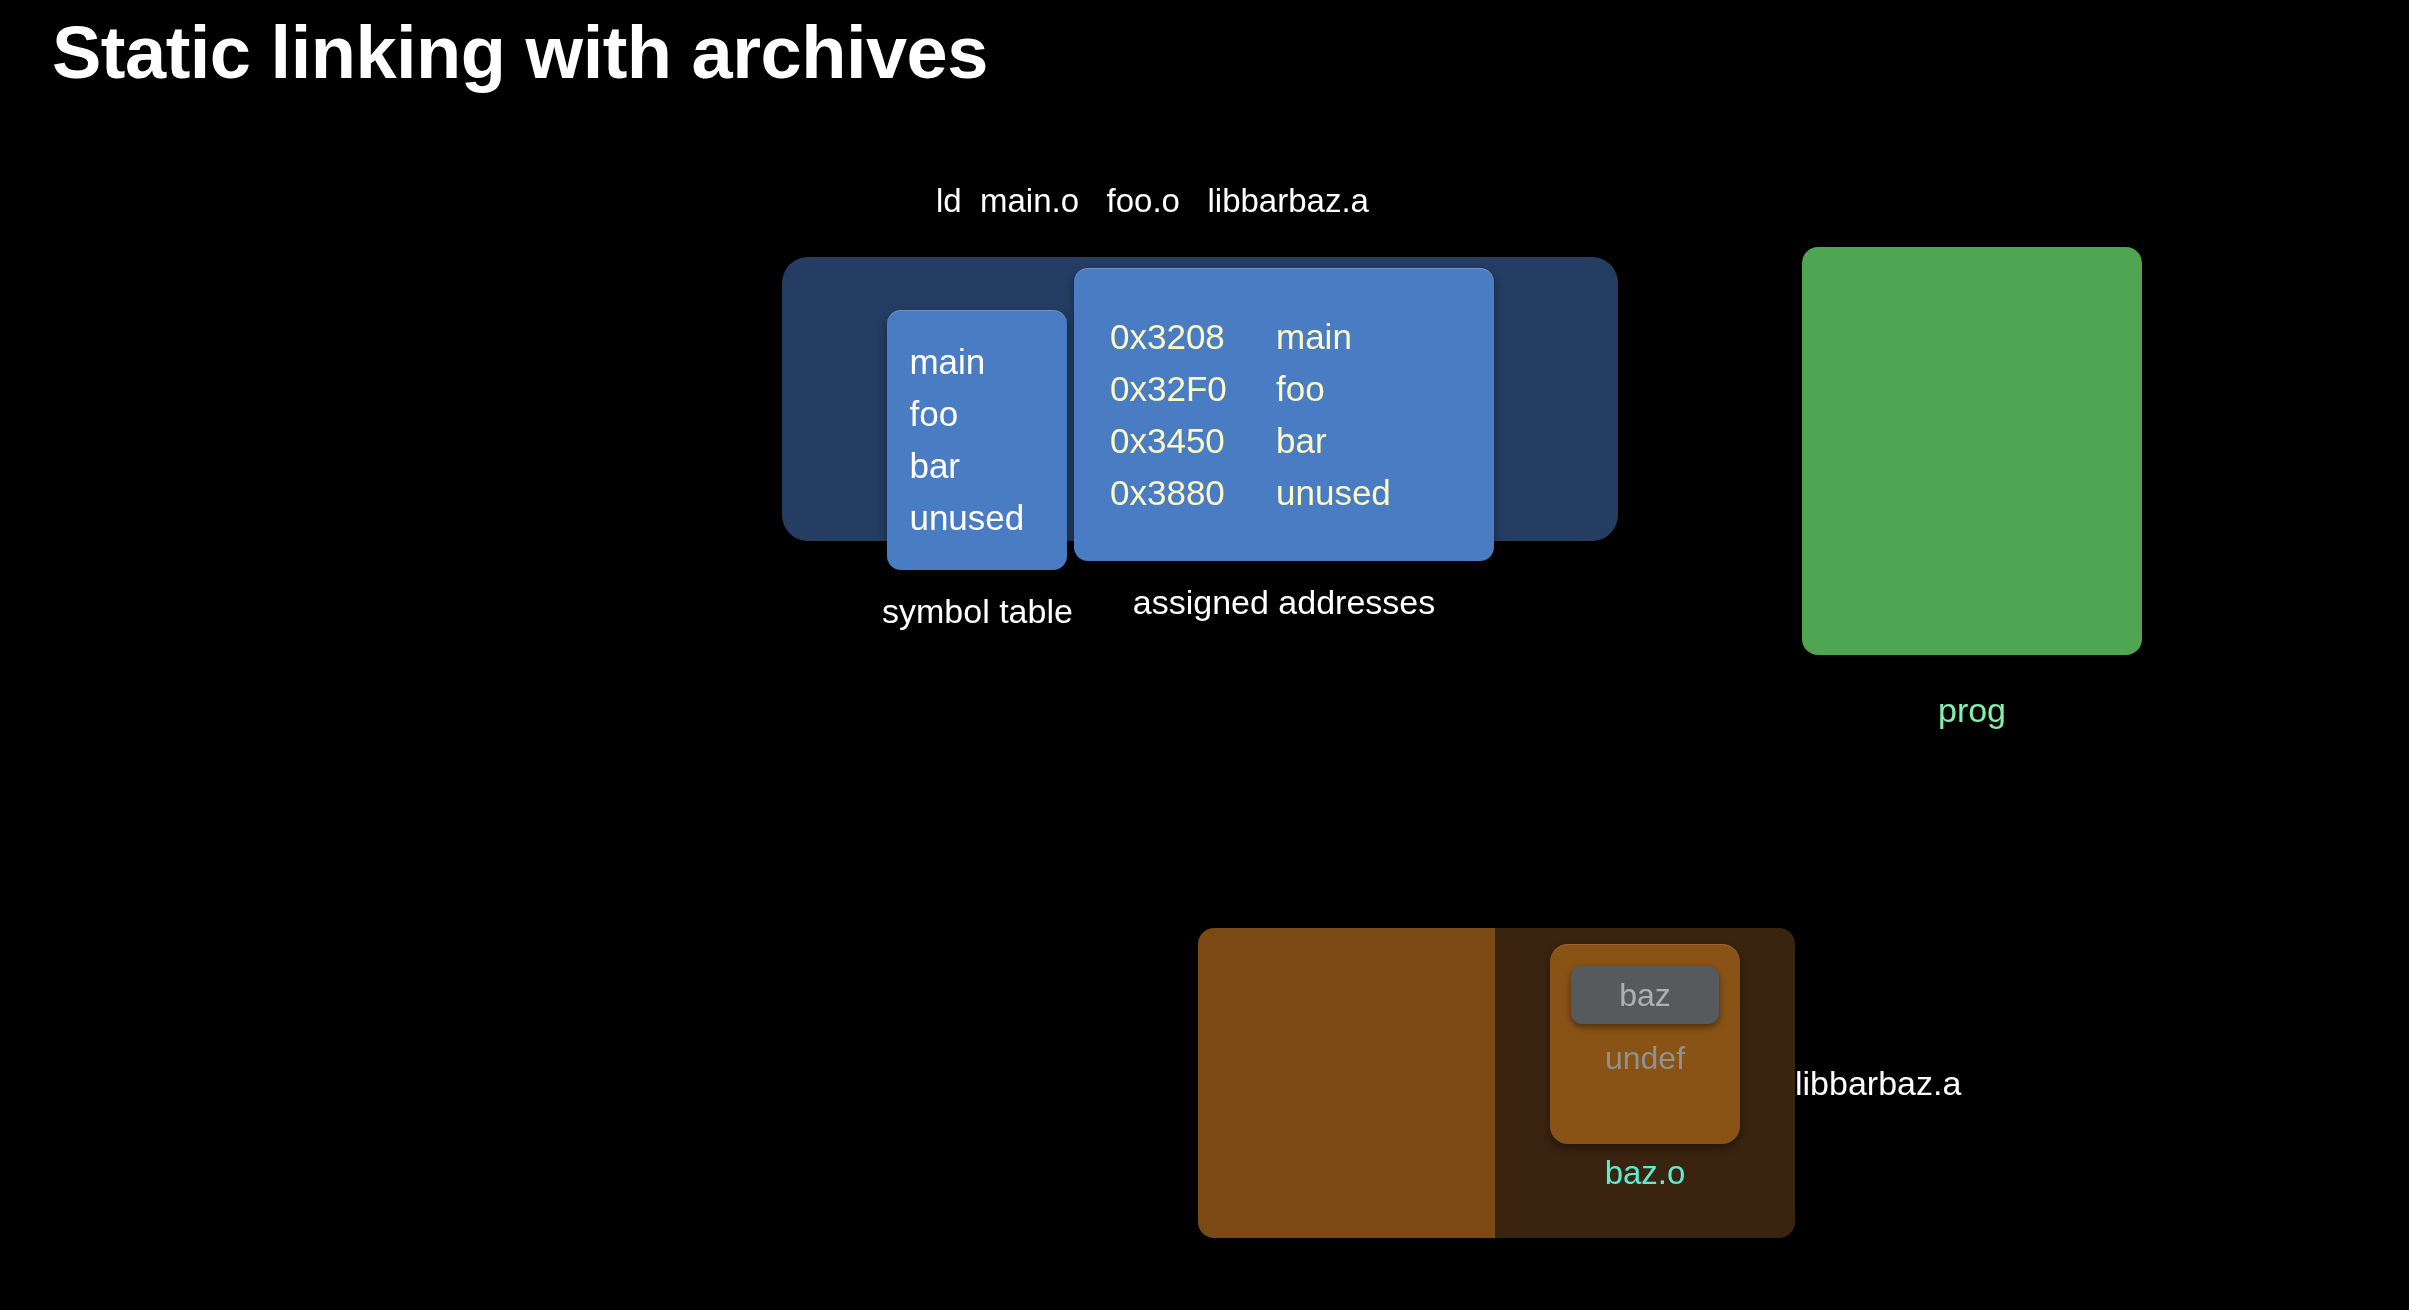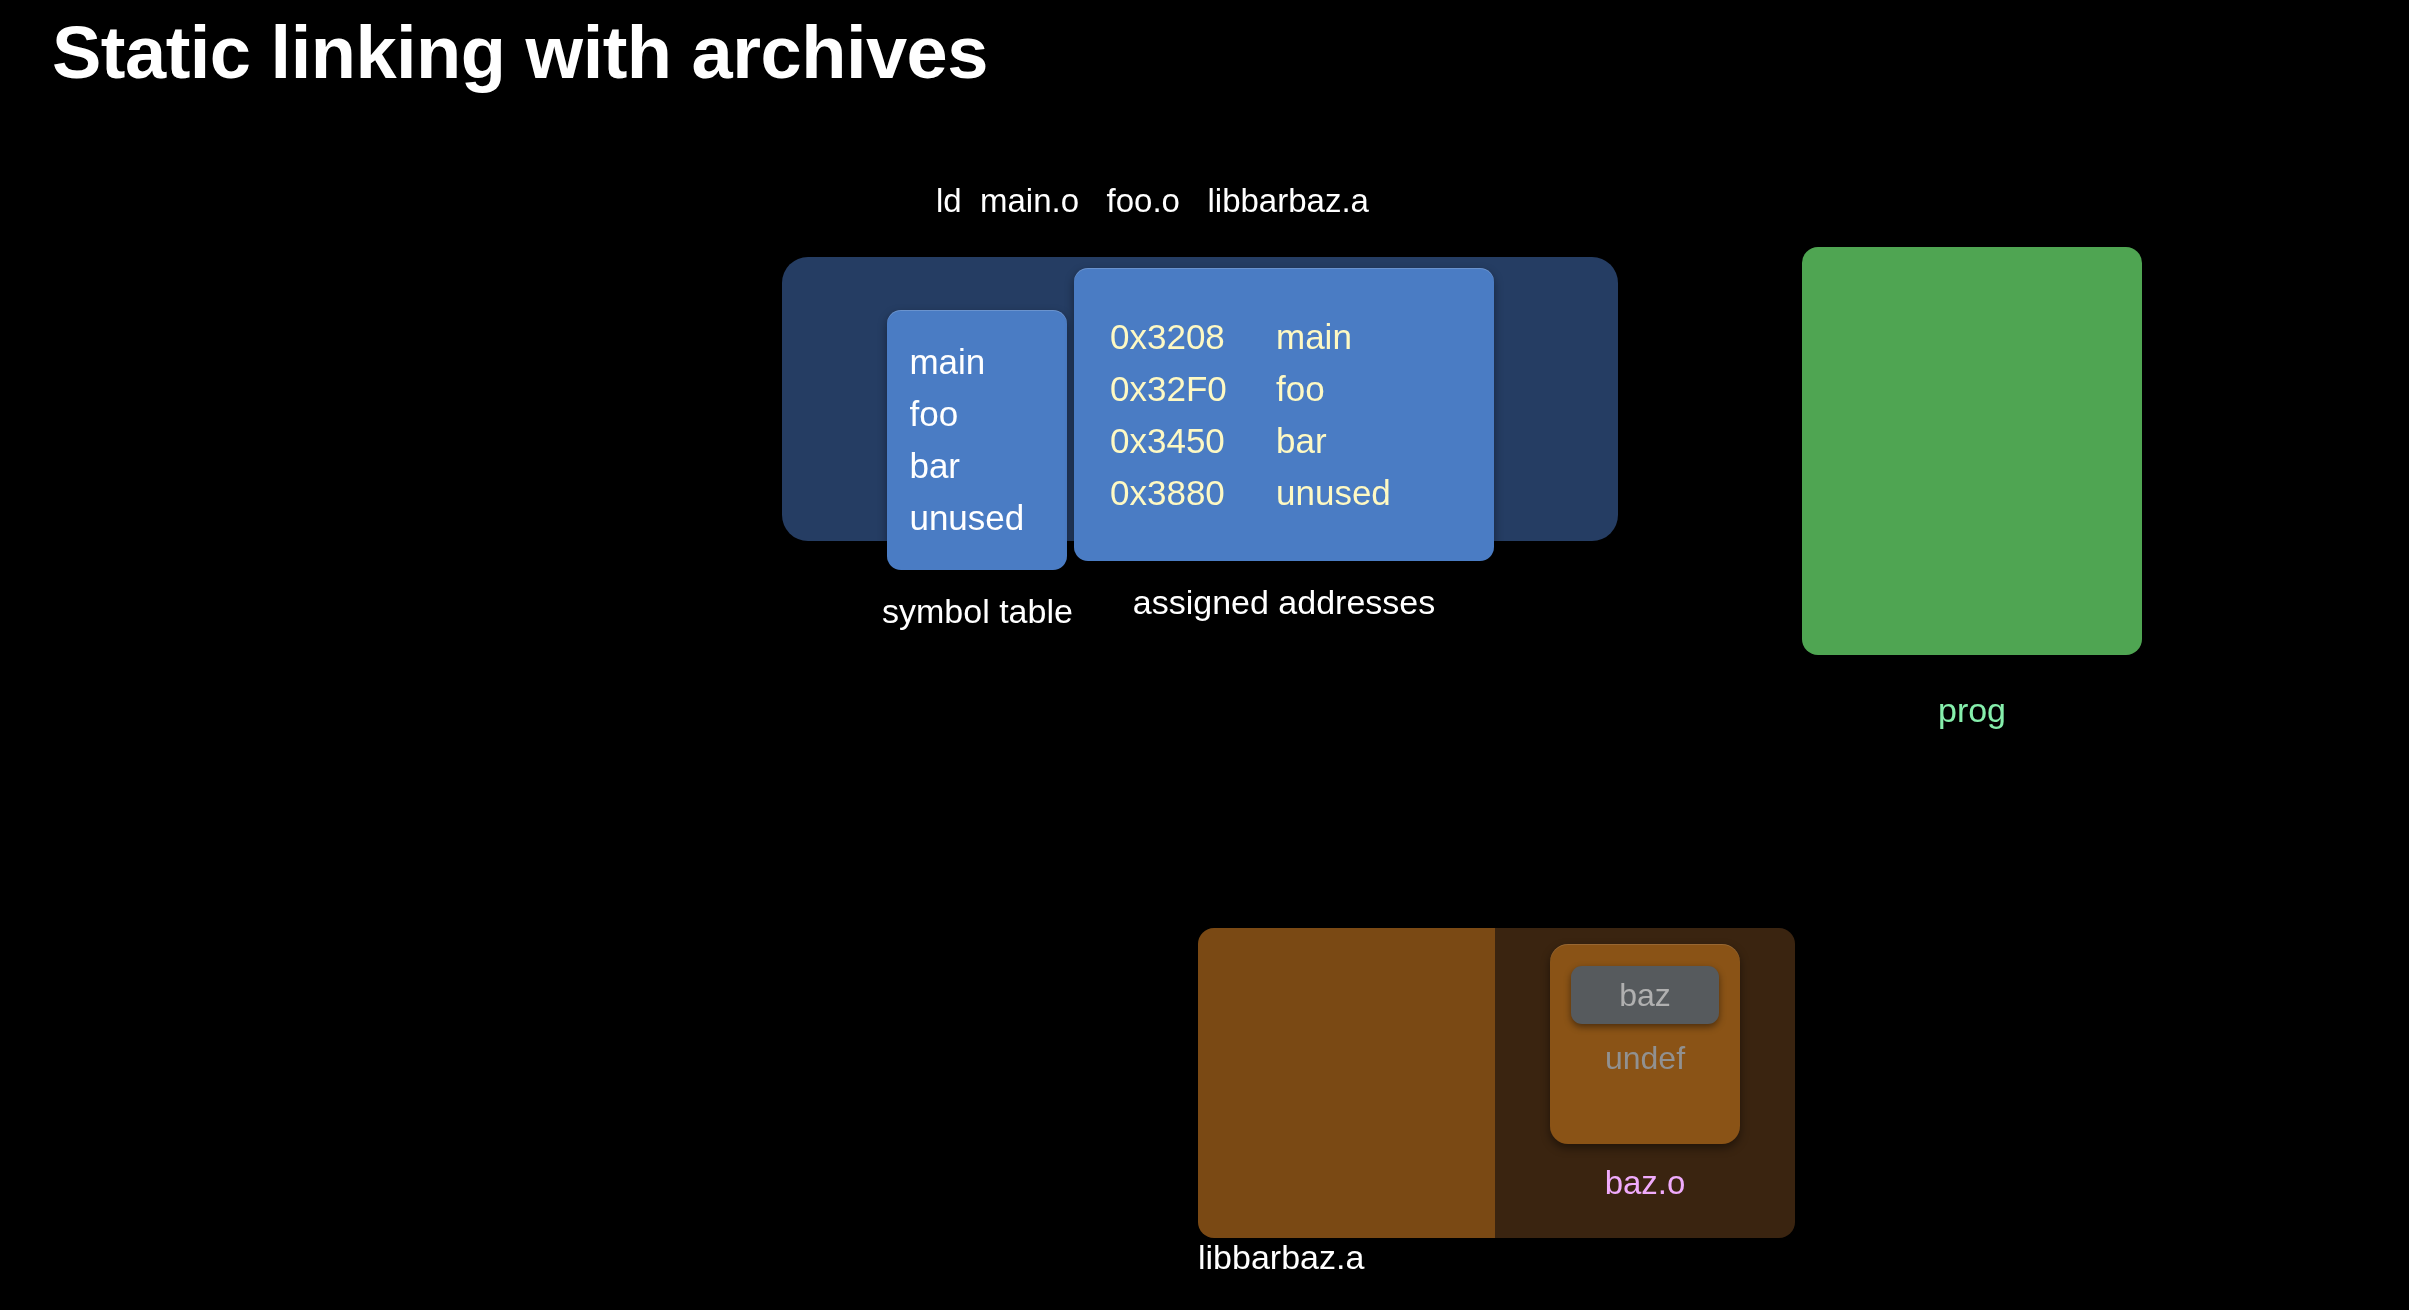--- a/index.html
+++ b/index.html
@@ -131,22 +131,22 @@
     font-size: 34px;
     color: #86efac;
   }
 
   
   #archive-group {
     position: absolute;
     left: 1198px;
     top: 928px;
     display: flex;
-    flex-direction: column;
-    align-items: flex-start;
+    flex-direction: row;
+    align-items: center;
   }
 
   #archive-box {
     width: 597px;
     height: 310px;
     border-radius: 16px;
     overflow: hidden;
     display: flex;
     box-shadow: 0 3px 9px rgba(0,0,0,0.5);
   }
@@ -194,23 +194,23 @@
     color: #b0b0b0;
   }
 
   #undef-text {
     margin-top: 16px;
     font-size: 32px;
     color: #919191;
   }
 
   #bazo-label {
-    margin-top: 20px;
+    margin-top: 10px;
     font-size: 33px;
-    color: #f0abfc;
+    color: #5eead4;
   }
 
   #archive-label {
     font-size: 34px;
     color: #ffffff;
   }
 </style>
 </head>
 <body>
 

